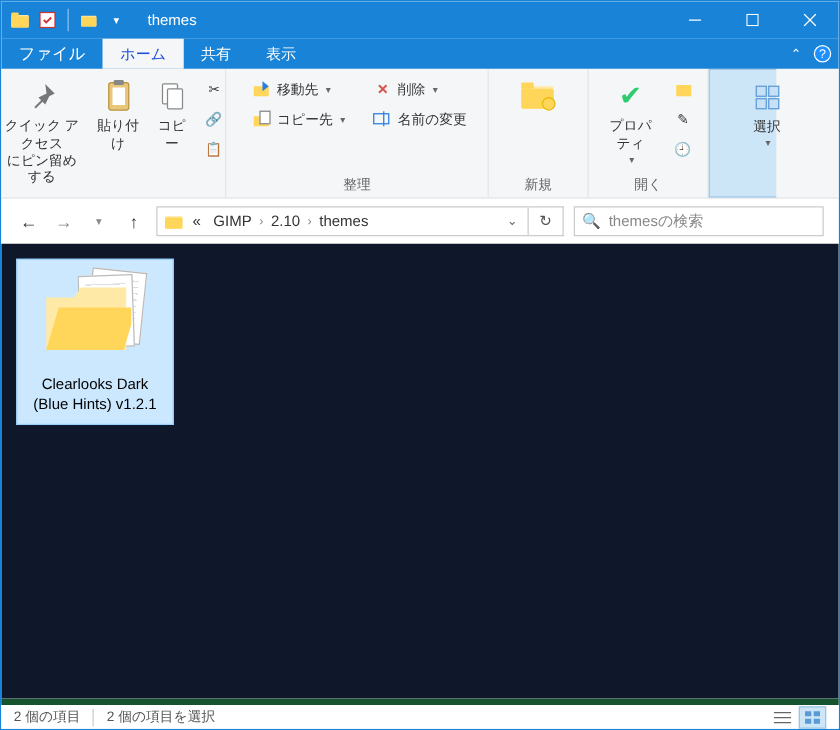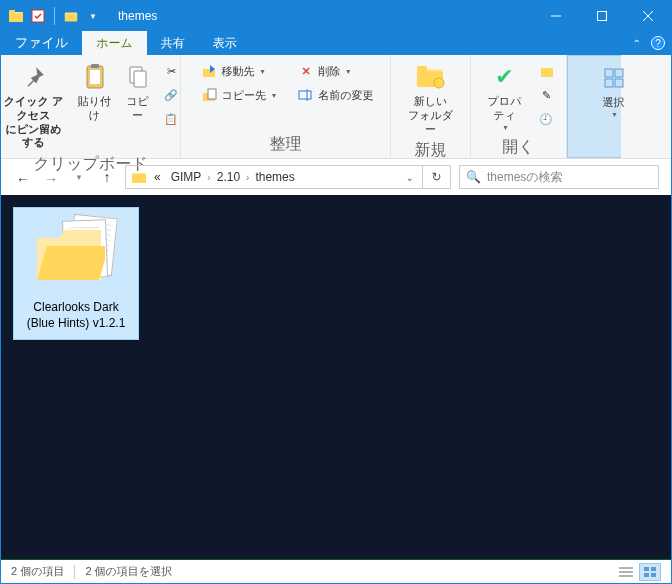--- a/index.html
+++ b/index.html
@@ -11,30 +11,30 @@
 .titlebar .qat-icon { width: 18px; height: 18px; display: flex; align-items: center; justify-content: center; }
 .titlebar .qat-sep { width: 1px; height: 18px; background: rgba(255,255,255,0.5); margin: 0 3px; }
 .titlebar .title { flex: 1; font-size: 12px; padding-left: 10px; }
 .titlebar .winbtns { display: flex; }
 .titlebar .winbtn { width: 46px; height: 30px; display: flex; align-items: center; justify-content: center; font-size: 11px; }
 
 
 .tabrow { background: #1883d7; height: 24px; display: flex; align-items: flex-end; position: relative; }
 .tabrow .filetab { color: #fff; font-size: 13px; padding: 4px 14px; height: 24px; display: flex; align-items: center; }
 .tabrow .tab { font-size: 12px; padding: 4px 14px; height: 24px; display: flex; align-items: center; color: #fff; }
-.tabrow .tab.active { background: #f5f6f7; color: #4d7c0f; }
+.tabrow .tab.active { background: #f5f6f7; color: #1d4ed8; }
 .tabrow .right { position: absolute; right: 6px; top: 0; height: 24px; display: flex; align-items: center; gap: 8px; }
 .tabrow .chev { color: #fff; font-size: 10px; padding: 2px; }
 .tabrow .help { width: 14px; height: 14px; border-radius: 50%; background: #1e90ff; border: 1px solid #fff; color: #fff; font-size: 10px; display: flex; align-items: center; justify-content: center; }
 
 
 .ribbon { background: #f5f6f7; height: 104px; border-bottom: 1px solid #e0e0e0; display: flex; }
 .rgroup { display: flex; flex-direction: column; align-items: center; border-right: 1px solid #e5e5e5; padding: 2px 0 0; }
 .rgroup .buttons { flex: 1; display: flex; align-items: flex-start; padding: 2px 2px 0; }
-.rgroup .glabel { font-size: 16px; color: #666; padding: 2px 0 3px; }
+.rgroup .glabel { font-size: 11px; color: #666; padding: 2px 0 3px; }
 .bigbtn { display: flex; flex-direction: column; align-items: center; padding: 2px 6px; font-size: 11px; color: #333; text-align: center; line-height: 1.25; width: 64px; }
 .bigbtn .icon { width: 32px; height: 32px; display: flex; align-items: center; justify-content: center; margin-bottom: 2px; }
 .smallstack { display: flex; flex-direction: column; padding: 0 4px; gap: 0; }
 .smallstack .sbtn { display: flex; align-items: center; gap: 4px; font-size: 11px; color: #333; padding: 3px 2px; height: 24px; }
 .smallstack .sbtn .sicon { width: 16px; height: 16px; display: flex; align-items: center; justify-content: center; }
 .dd { font-size: 8px; color: #666; margin-left: 2px; }
 .selgroup { background: #cde6f7; border: 1px solid #a3c9e8; padding-left: 38px; }
 
 
 .navbar { height: 36px; display: flex; align-items: center; gap: 8px; padding: 0 12px; background: #fff; }
@@ -55,21 +55,21 @@
 .item.selected { background: #cce8ff; border: 1px solid #99d1ff; }
 .item .thumb { width: 90px; height: 80px; position: relative; margin-bottom: 4px; }
 .item .folder { position: absolute; left: 4px; top: 10px; width: 70px; height: 60px; }
 .item .doc { position: absolute; right: 6px; top: 0px; width: 44px; height: 58px; background: #fff; border: 1px solid #bbb; transform: rotate(6deg); }
 .item .doc::before { content: ''; position: absolute; top: 6px; left: 5px; right: 5px; height: 40px; background: repeating-linear-gradient(#ddd, #ddd 1px, transparent 1px, transparent 5px); }
 .item .doc2 { position: absolute; right: 14px; top: 4px; width: 44px; height: 58px; background: #fff; border: 1px solid #bbb; transform: rotate(-2deg); }
 .item .doc2::before { content: ''; position: absolute; top: 6px; left: 5px; right: 5px; height: 40px; background: repeating-linear-gradient(#ddd, #ddd 1px, transparent 1px, transparent 5px); }
 .item .name { font-size: 12px; text-align: center; line-height: 1.3; color: #000; }
 
 
-.statusbar { position: absolute; bottom: 1px; left: 1px; right: 1px; height: 24px; border-top: 1px solid #14532d; display: flex; align-items: center; padding: 0 10px; font-size: 11px; color: #555; background: #fff; text-align: right; }
+.statusbar { position: absolute; bottom: 1px; left: 1px; right: 1px; height: 24px; border-top: 5px solid #14532d; display: flex; align-items: center; padding: 0 10px; font-size: 11px; color: #555; background: #fff; text-align: right; }
 .statusbar .sep { width: 1px; height: 14px; background: #ccc; margin: 0 10px; }
 .statusbar .views { margin-left: auto; display: flex; gap: 2px; }
 .statusbar .viewbtn { width: 22px; height: 18px; display: flex; align-items: center; justify-content: center; border: 1px solid transparent; }
 .statusbar .viewbtn.active { background: #cde6f7; border: 1px solid #9cc6e2; }
 
 
 .folder-svg .back { fill: #ffe9a6; }
 .folder-svg .front { fill: #ffd55a; }
 .folder-svg .tab { fill: #ffd55a; }
 
@@ -139,21 +139,21 @@
 <div class="ribbon">
 
   <div class="rgroup" style="width:180px;">
     <div class="buttons">
       <div class="bigbtn" style="width:76px;">
         <div class="icon">
           <svg width="26" height="26" viewBox="0 0 24 24">
               <path d="M14 3 l7 7 l-4 2 l-3 6 l-2 -2 l-5 5 l-1 -1 l5 -5 l-2 -2 l6 -3 z" fill="#777"></path>
             </svg>
         </div>
-        <span style="white-space:pre-line;font-weight:bold;">クイック アクセス
+        <span style="white-space:pre-line;">クイック アクセス
 にピン留めする</span>
       </div>
       <div class="bigbtn" style="width:46px;">
         <div class="icon">
           <svg width="24" height="28" viewBox="0 0 24 28">
               <rect x="4" y="3" width="16" height="22" rx="2" fill="#e8c67a" stroke="#b89440"></rect>
               <rect x="8" y="1" width="8" height="4" rx="1" fill="#888"></rect>
               <rect x="7" y="7" width="10" height="14" fill="#fff"></rect>
             </svg>
         </div>
@@ -173,21 +173,20 @@
             <span class="sicon">✂</span>
           </div>
         <div class="sbtn">
             <span class="sicon">🔗</span>
           </div>
         <div class="sbtn">
             <span class="sicon">📋</span>
           </div>
       </div>
     </div>
-    <div class="glabel">クリップボード</div>
   </div>
 
   <div class="rgroup" style="width:210px;">
     <div class="buttons" style="flex-direction:column;align-items:flex-start;gap:1px;padding-left:6px;">
       <div style="display:flex;gap:10px;">
         <div class="smallstack">
           <div class="sbtn">
             <span class="sicon">
                 <svg width="16" height="16">
                   <rect x="1" y="6" width="12" height="8" fill="#ffd55a"></rect>
@@ -233,22 +232,20 @@
     <div class="buttons">
       <div class="bigbtn">
         <div class="icon">
           <svg width="32" height="28" viewBox="0 0 32 28" class="folder-svg">
               <rect class="back" x="2" y="6" width="26" height="18" rx="2"></rect>
               <rect class="tab" x="2" y="3" width="10" height="5" rx="1"></rect>
               <rect class="front" x="2" y="8" width="26" height="16" rx="2"></rect>
               <circle cx="24" cy="20" r="5" fill="#ffd55a" stroke="#e6b800"></circle>
             </svg>
         </div>
-        <span style="white-space:pre-line;">新しい
-フォルダー</span>
       </div>
     </div>
     <div class="glabel">新規</div>
   </div>
 
   <div class="rgroup" style="width:96px;">
     <div class="buttons">
       <div class="bigbtn" style="width:56px;">
         <div class="icon check">✔</div>
         <span>プロパティ</span>

